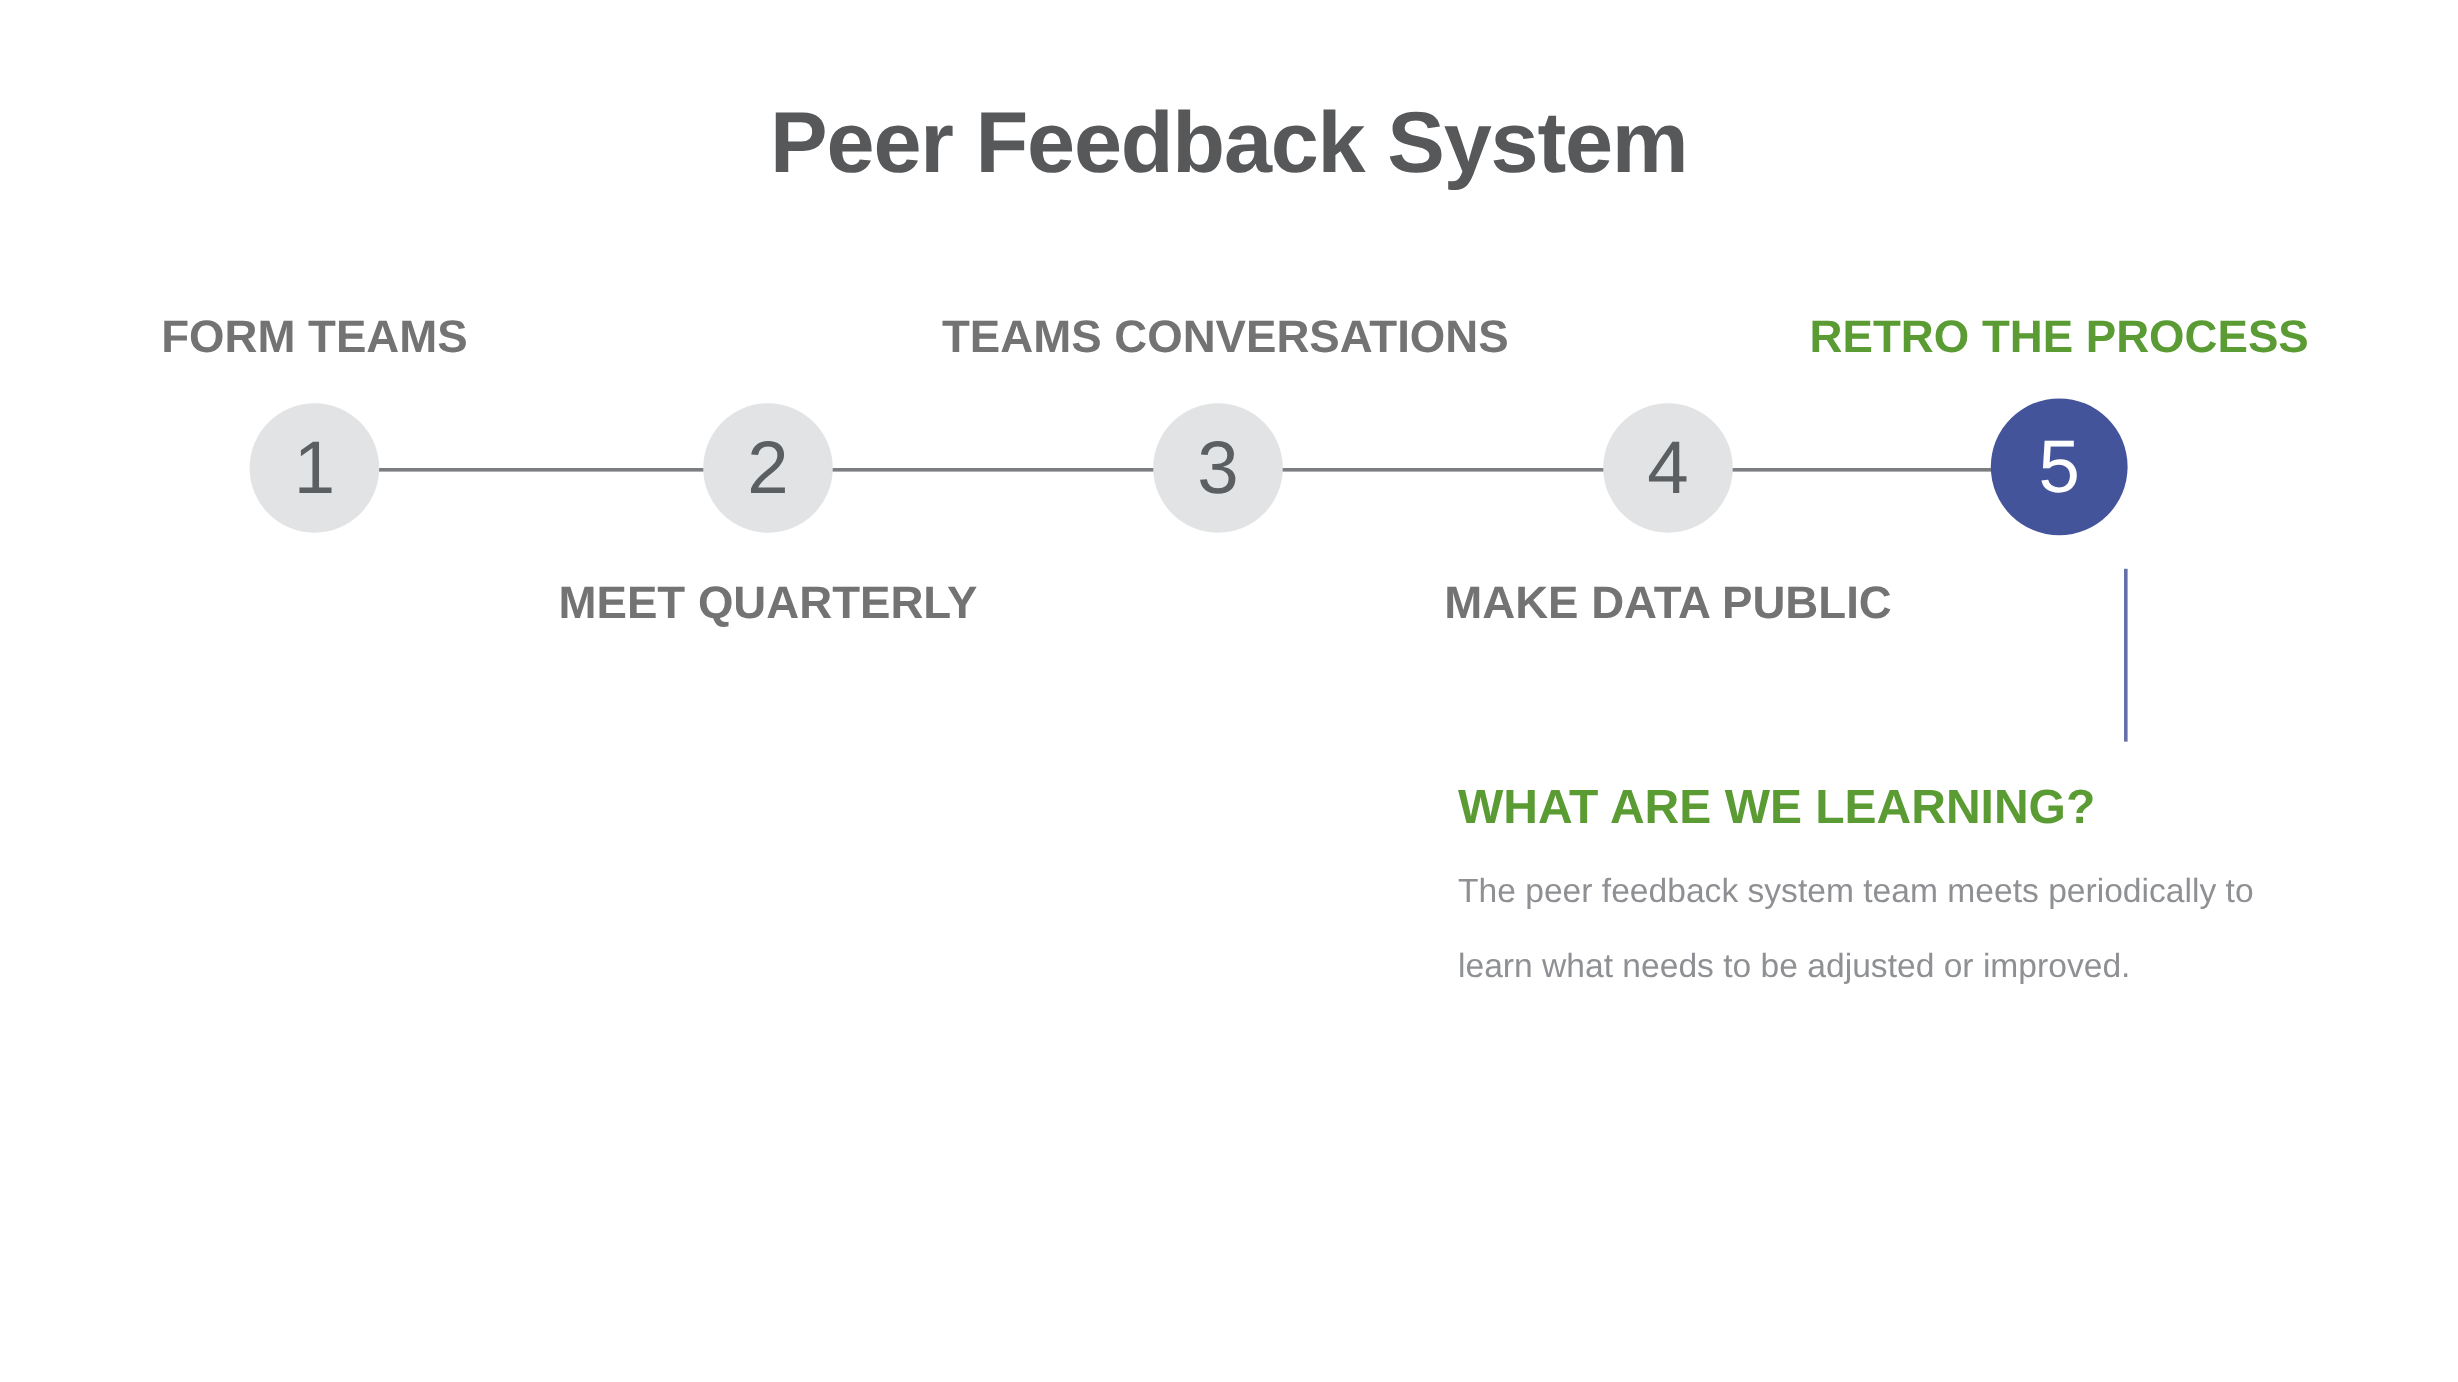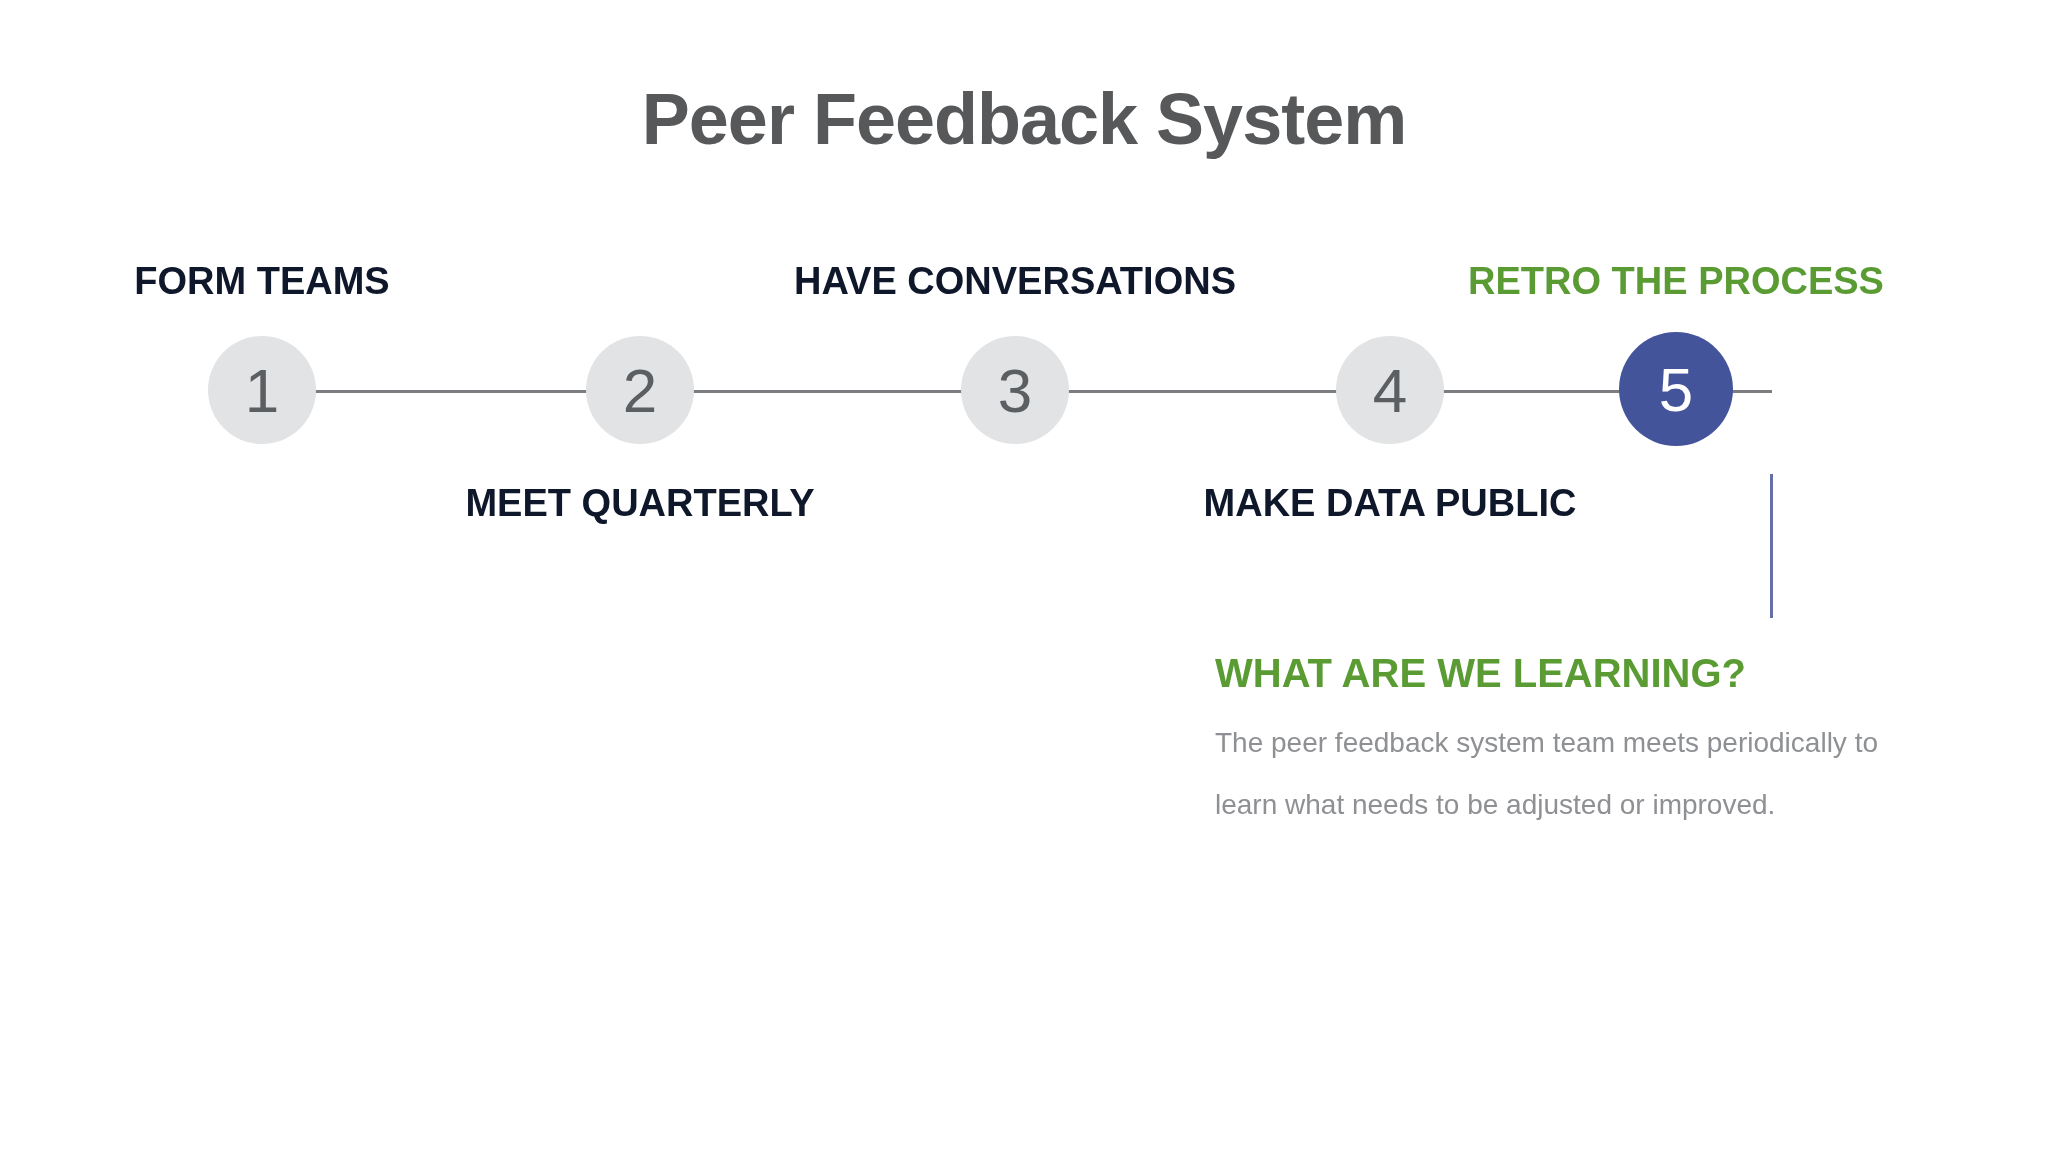--- a/index.html
+++ b/index.html
@@ -41,29 +41,29 @@
     position: absolute;
     top: 256px;
     width: 460px;
     height: 300px;
     margin-left: -230px; 
   }
   .step-1 { left: 262px; }
   .step-2 { left: 640px; }
   .step-3 { left: 1015px; }
   .step-4 { left: 1390px; }
-  .step-5 { left: 1676px; }
+  .step-5 { left: 1716px; }
 
   .step-label {
     position: absolute;
     width: 100%;
     text-align: center;
     font-size: 38px;
     font-weight: bold;
-    color: #0f172a;
+    color: #737373;
     line-height: 46px;
     white-space: nowrap;
   }
   .step-label.above { top: 2px; }
   .step-label.below { top: 224px; }
 
   .circle {
     position: absolute;
     top: 80px;
     left: 50%;
@@ -131,21 +131,21 @@
     <div class="step-label above">FORM TEAMS</div>
     <div class="circle">1</div>
   </div>
 
   <div class="step step-2">
     <div class="circle">2</div>
     <div class="step-label below">MEET QUARTERLY</div>
   </div>
 
   <div class="step step-3">
-    <div class="step-label above">HAVE CONVERSATIONS</div>
+    <div class="step-label above">TEAMS CONVERSATIONS</div>
     <div class="circle">3</div>
   </div>
 
   <div class="step step-4">
     <div class="circle">4</div>
     <div class="step-label below">MAKE DATA PUBLIC</div>
   </div>
 
   <div class="step step-5">
     <div class="step-label above" style="color:#5a9b33;">RETRO THE PROCESS</div>

